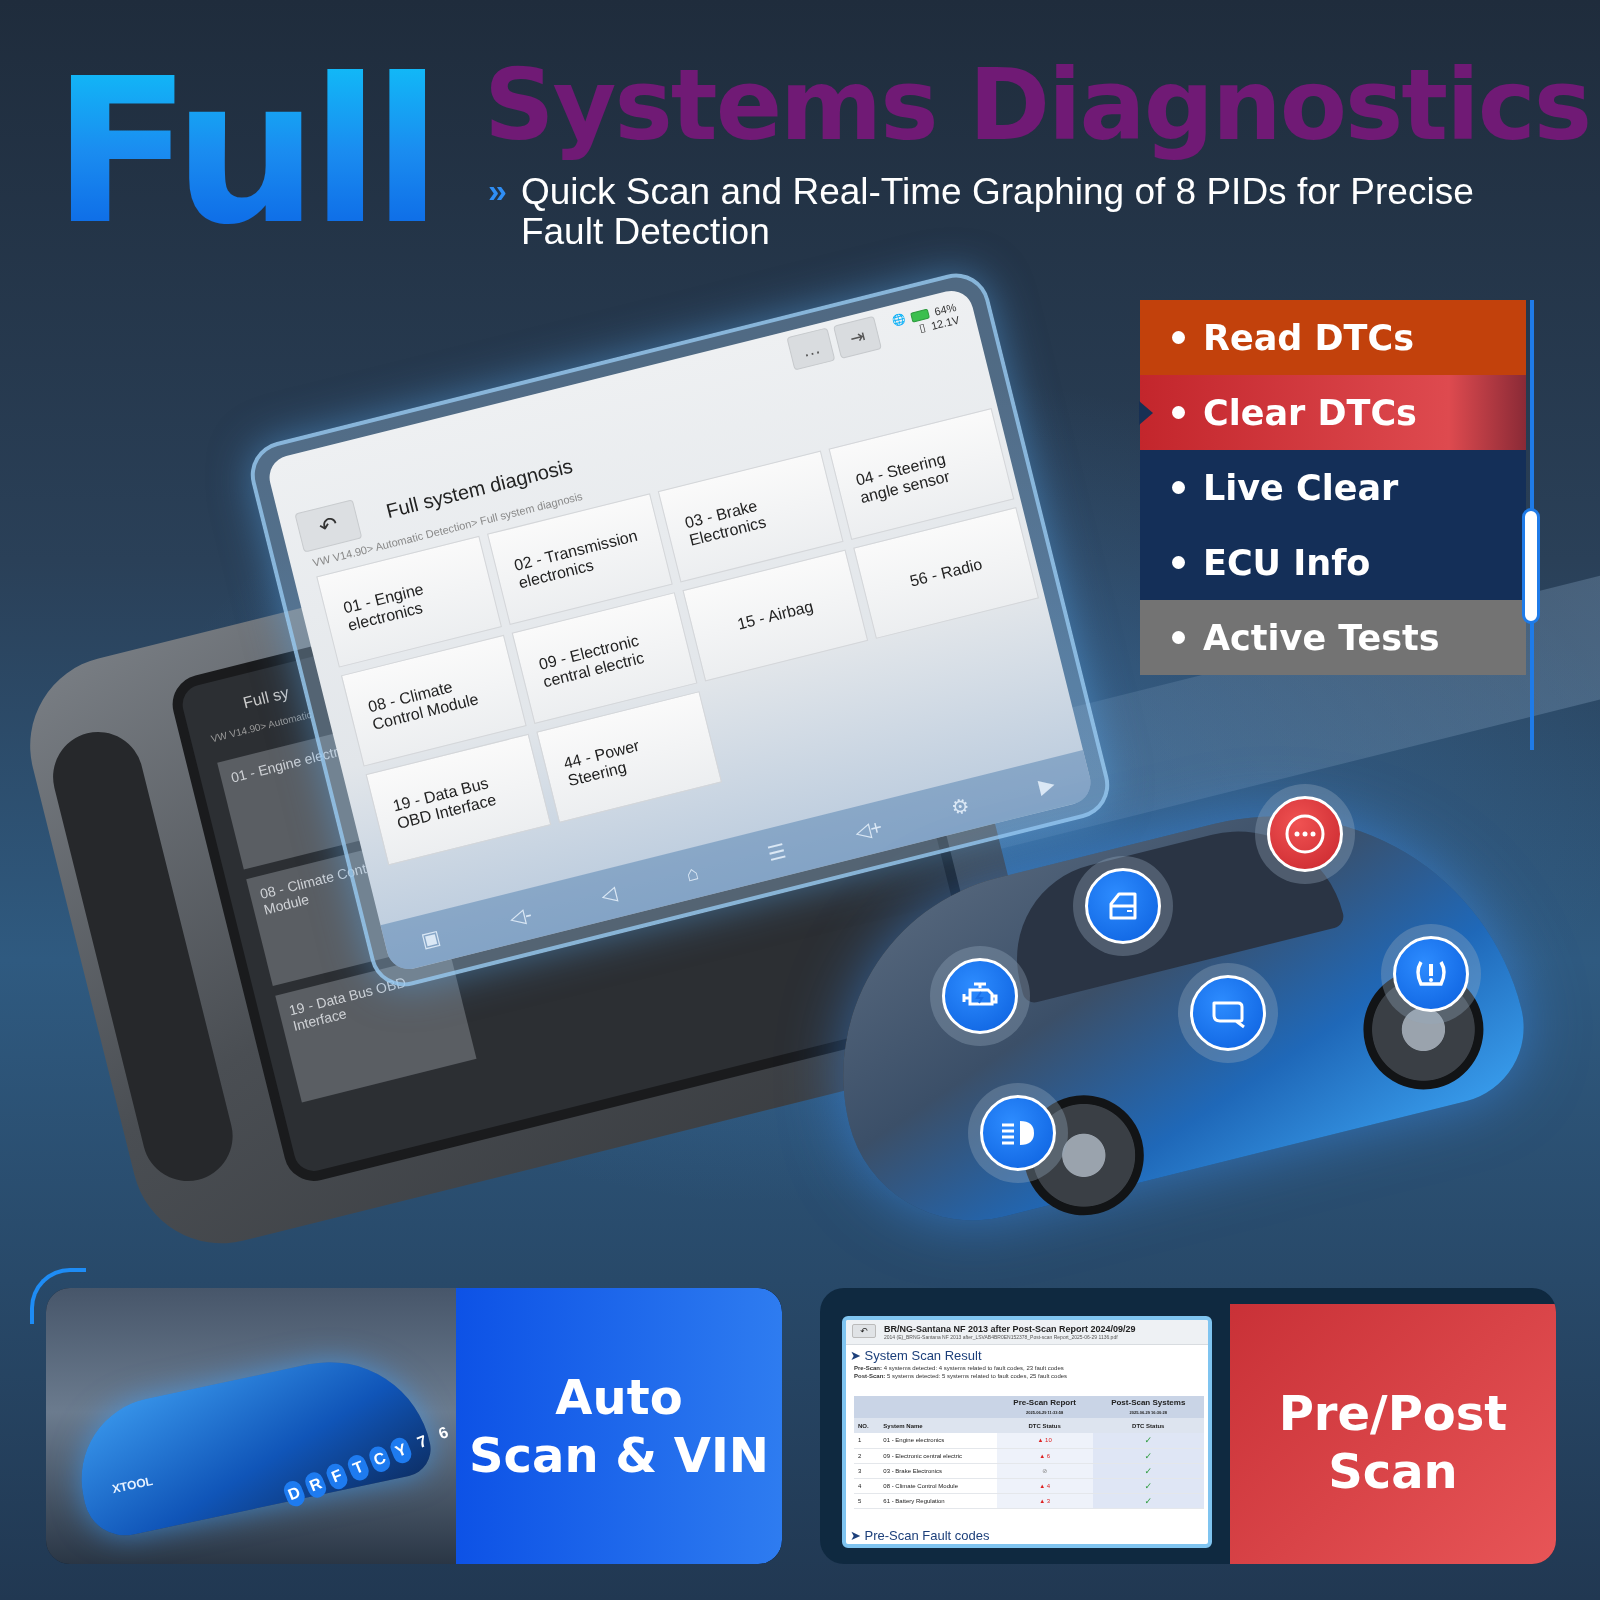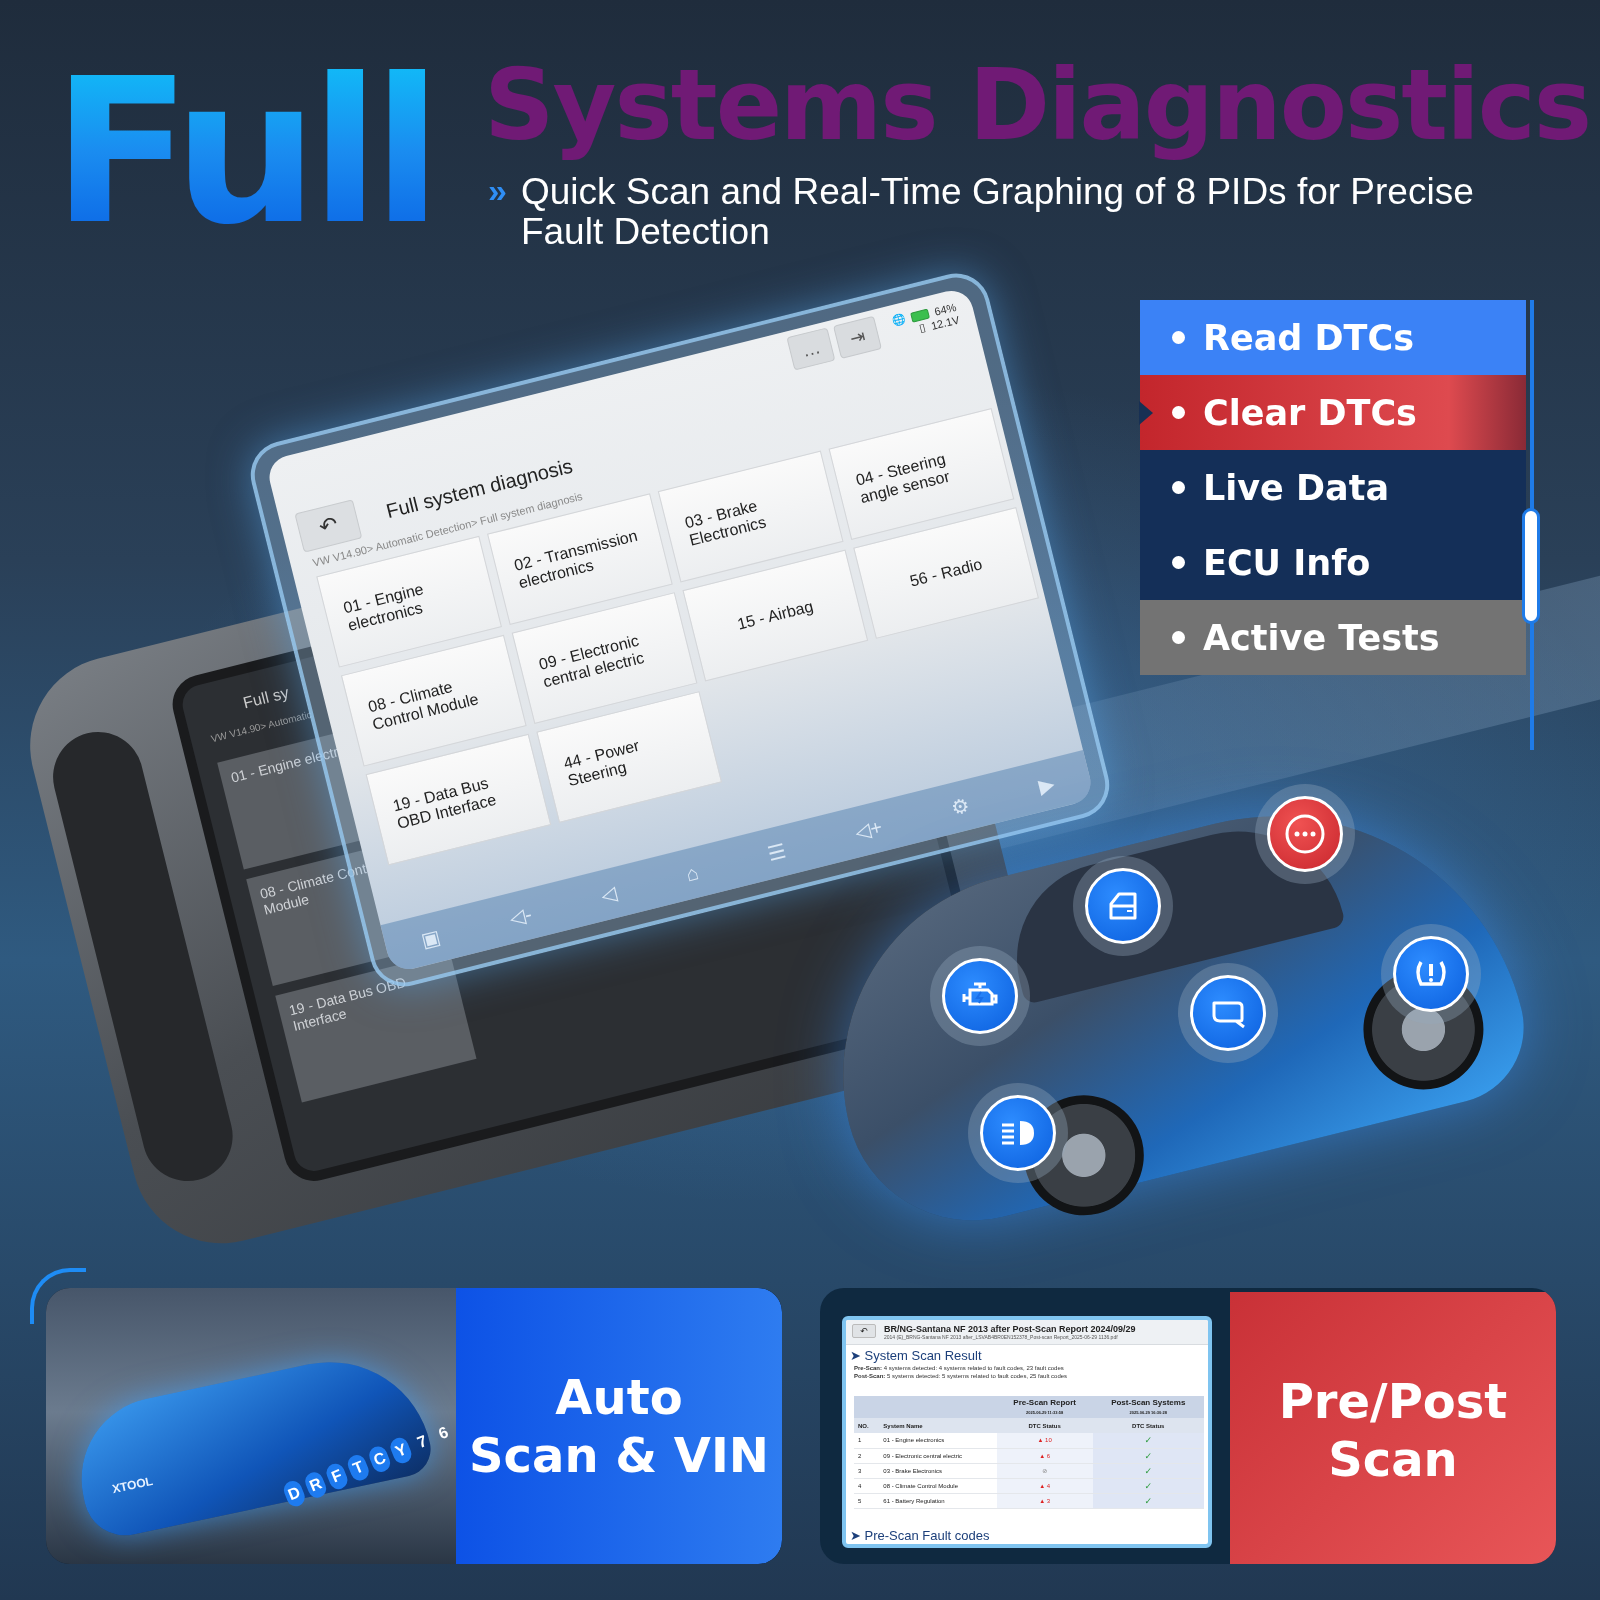--- a/index.html
+++ b/index.html
@@ -30,21 +30,21 @@
   .tb-title{font-size:20px;color:#222}
   .crumb{position:absolute;left:22px;top:104px;font-size:11px;color:#888}
   .grid{position:absolute;left:22px;top:124px;width:700px;display:grid;grid-template-columns:repeat(4,168px);grid-auto-rows:94px;gap:8px}
   .tile{background:linear-gradient(180deg,#fafafa,#eceef0);border:1px solid #d4d6d9;display:flex;align-items:center;padding:0 18px;font-size:16px;color:#222;line-height:18px}
   .tile.c{justify-content:center;text-align:center}
   .tb-nav{position:absolute;left:0;right:0;bottom:0;height:50px;background:rgba(70,120,170,.45);display:flex;justify-content:space-around;align-items:center;color:#dbe8f5;font-size:20px}
   
   .features{position:absolute;left:1140px;top:300px;width:386px}
   .feat{height:75px;display:flex;align-items:center;padding-left:32px;font-family:"DejaVu Sans",sans-serif;font-weight:bold;font-size:35px;color:#fff;gap:18px}
   .feat .dot{width:13px;height:13px;border-radius:50%;background:#fff}
-  .feat.f0{background:#3b82f6}
+  .feat.f0{background:#c2410c}
   .feat.f1{background:linear-gradient(90deg,#c3262c,#de4a4f 80%,#8a2a36);position:relative}
   .feat.f1:before{content:"";position:absolute;left:-1px;top:26px;border-left:14px solid #173054;border-top:12px solid transparent;border-bottom:12px solid transparent}
   .feat.f2{background:#142f58}
   .feat.f3{background:#2c4a66}
   .feat.f4{background:#142f58}
   .feat.f5{background:#737373}
   .scrolltrack{position:absolute;left:1530px;top:300px;width:4px;height:450px;background:#1f7be8}
   .scrollthumb{position:absolute;left:1522px;top:508px;width:18px;height:116px;background:#fff;border:3px solid #1f7be8;border-radius:9px}
   
   .car{position:absolute;left:830px;top:840px;width:680px;height:330px;border-radius:240px 300px 90px 150px;background:linear-gradient(160deg,#5a6b80 0%,#3b4f68 40%,#1f68b8 70%,#3aa0f0 100%);transform:rotate(-14deg);box-shadow:0 0 60px rgba(60,150,255,.5)}
@@ -56,21 +56,21 @@
   
   .card-l{position:absolute;left:46px;top:1288px;width:736px;height:276px;border-radius:24px;overflow:hidden;background:#0e1f33}
   .card-l .photo{position:absolute;left:0;top:0;width:410px;height:276px;background:linear-gradient(180deg,#47566a 0%,#6b7b8e 45%,#2a3645 100%)}
   .card-l .photo .mini-car{position:absolute;left:30px;top:90px;width:350px;height:130px;border-radius:120px 150px 40px 60px;background:linear-gradient(160deg,#3c9cf0,#1055b8 60%,#0d2f66);transform:rotate(-12deg);box-shadow:0 0 30px rgba(60,160,255,.6)}
   .vin{position:absolute;left:240px;top:196px;display:flex;gap:5px;transform:rotate(-22deg);transform-origin:left}
   .vin span{width:18px;height:26px;border-radius:9px;font-size:16px;font-weight:bold;color:#fff;display:flex;align-items:center;justify-content:center}
   .vin span.hl{background:#1e7bf0}
   .card-l .panel{position:absolute;left:410px;top:0;width:326px;height:276px;background:linear-gradient(90deg,#0d52e6,#2e7cf0);display:flex;align-items:center;justify-content:center;text-align:center;font-family:"DejaVu Sans",sans-serif;font-weight:bold;font-size:48px;line-height:58px;border-radius:0 24px 24px 0}
   .corner-arc{position:absolute;left:30px;top:1268px;width:56px;height:56px;border-top:4px solid #1e8cf5;border-left:4px solid #1e8cf5;border-radius:40px 0 0 0}
   .card-r{position:absolute;left:820px;top:1288px;width:736px;height:276px;border-radius:24px;overflow:hidden;background:#0f2940}
-  .card-r .panel{position:absolute;left:410px;top:4px;width:326px;height:276px;background:linear-gradient(135deg,#c93137,#e85658);display:flex;align-items:center;justify-content:center;text-align:center;font-family:"DejaVu Sans",sans-serif;font-weight:bold;font-size:48px;line-height:58px}
+  .card-r .panel{position:absolute;left:410px;top:16px;width:326px;height:276px;background:linear-gradient(135deg,#c93137,#e85658);display:flex;align-items:center;justify-content:center;text-align:center;font-family:"DejaVu Sans",sans-serif;font-weight:bold;font-size:48px;line-height:58px}
   .report{position:absolute;left:22px;top:28px;width:370px;height:232px;background:#fff;border:4px solid #7fc4f0;border-radius:6px;color:#222;font-size:7px;overflow:hidden}
   .rp-head{display:flex;gap:8px;padding:4px 6px;background:#eef1f4;border-bottom:1px solid #d8dce0}
   .rp-back{width:24px;height:14px;border:1px solid #bbb;border-radius:2px;background:#e0e3e6;font-size:9px;text-align:center;line-height:12px}
   .rp-title{font-size:9px;font-weight:bold}
   .rp-file{font-size:5px;color:#555}
   .rp-sec{font-size:13px;color:#1c3f7a;font-weight:normal;padding:3px 4px 1px}
   .rp-line{font-size:6px;padding:1px 8px;color:#333}
   table.rp{margin:16px 8px;width:350px;border-collapse:collapse;font-size:6px}
   table.rp th,table.rp td{padding:2px 4px;text-align:left;height:15px}
   table.rp thead tr.top th{background:#c9d4e6;font-size:8px;text-align:center}
@@ -163,21 +163,21 @@
   <div class="feat f0">
       <span class="dot"></span>
       <span>Read DTCs</span>
     </div>
   <div class="feat f1">
       <span class="dot"></span>
       <span>Clear DTCs</span>
     </div>
   <div class="feat f2">
       <span class="dot"></span>
-      <span>Live Data</span>
+      <span>Live Clear</span>
     </div>
   <div class="feat f4">
       <span class="dot"></span>
       <span>ECU Info</span>
     </div>
   <div class="feat f5">
       <span class="dot"></span>
       <span>Active Tests</span>
     </div>
 </div>

